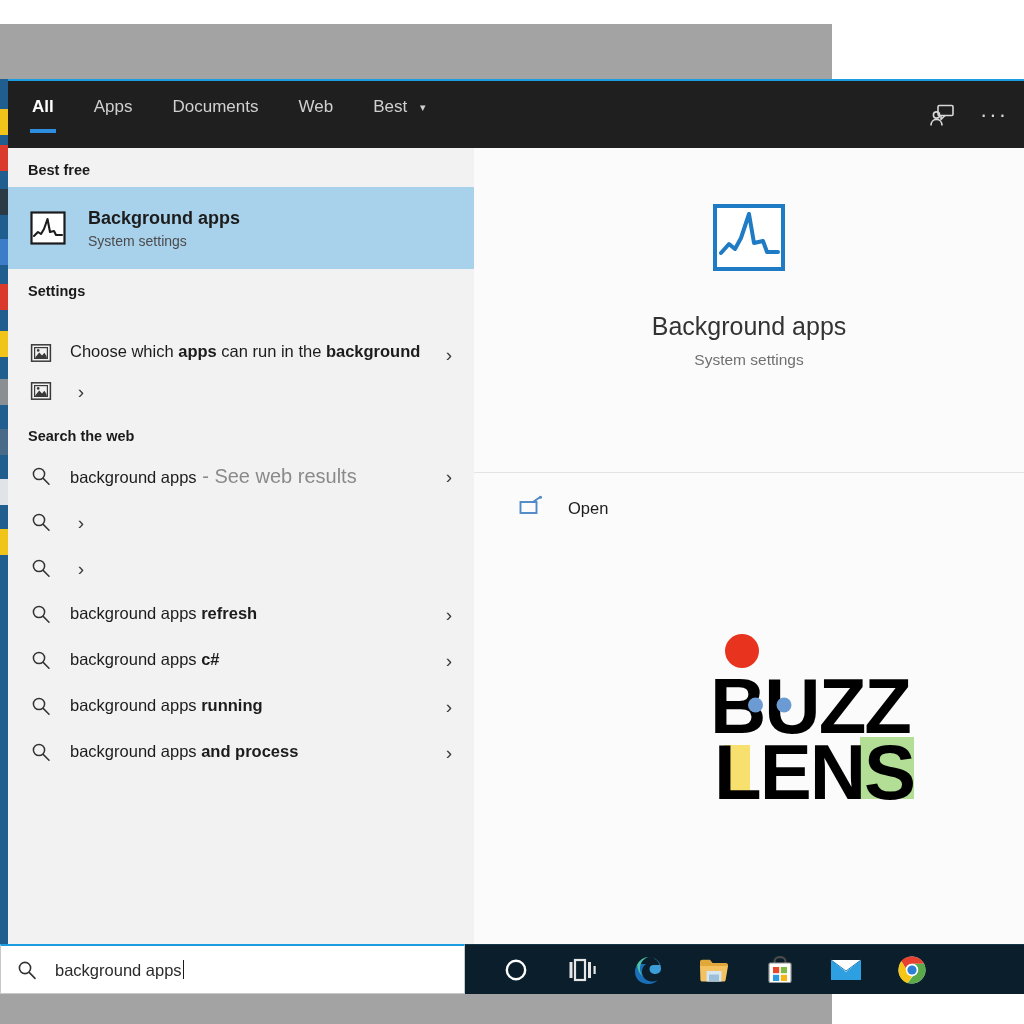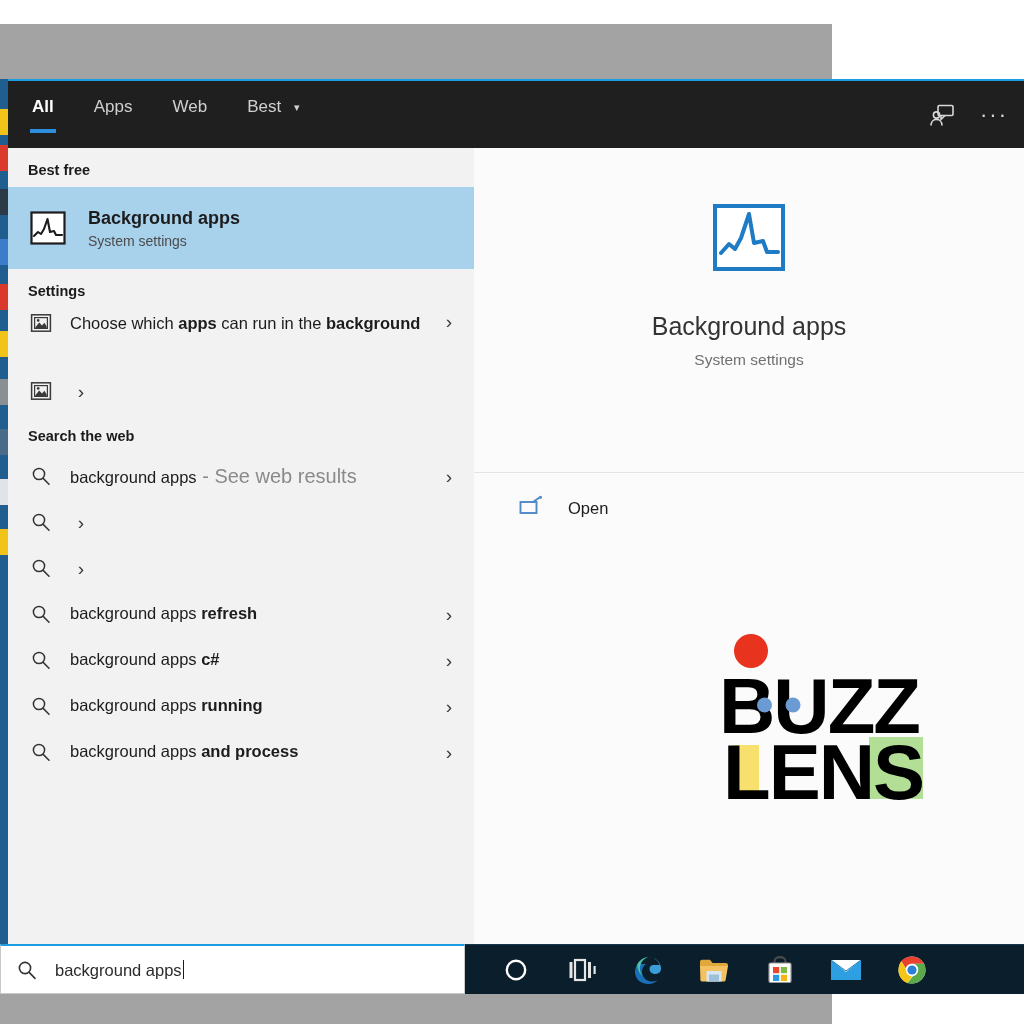--- a/index.html
+++ b/index.html
@@ -195,21 +195,21 @@
   .row .rlabel b { font-weight: bold; }
   .row .rlabel .muted { color: #8a8a8a; font-size: 20px; }
   .row .rchev {
     width: 22px;
     flex: none;
     text-align: center;
     color: #3a3a3a;
     font-size: 19px;
     line-height: 1;
   }
-  .row.tall { min-height: 60px; align-items: flex-start; }
+  .row.tall { min-height: 60px; align-items: flex-end; }
 
   
   .preview-top {
     height: 325px;
     display: flex;
     flex-direction: column;
     align-items: center;
     justify-content: flex-start;
     padding-top: 52px;
     box-sizing: border-box;
@@ -239,21 +239,21 @@
     flex: none;
   }
   .action-label {
     font-size: 16.5px;
     color: #1c1c1c;
   }
 
   
   .logo {
     position: absolute;
-    left: 243px;
+    left: 234px;
     top: 485px;
     width: 215px;
     height: 170px;
     pointer-events: none;
   }
 
   
   .taskbar {
     position: absolute;
     left: 0;
@@ -333,20 +333,23 @@
   <div class="flyout">
 
     <div class="tabbar">
       <div class="tab active">
         <span>All</span>
       </div>
       <div class="tab">
         <span>Apps</span>
       </div>
       <div class="tab">
+        <span>Documents</span>
+      </div>
+      <div class="tab">
         <span>Web</span>
       </div>
       <div class="tab">
         <span>Best</span>
         <span class="chev">▾</span>
       </div>
 
       <div class="tabbar-right">
         <div class="tb-icon">
           <svg width="26" height="26" viewBox="0 0 26 26" fill="none">

